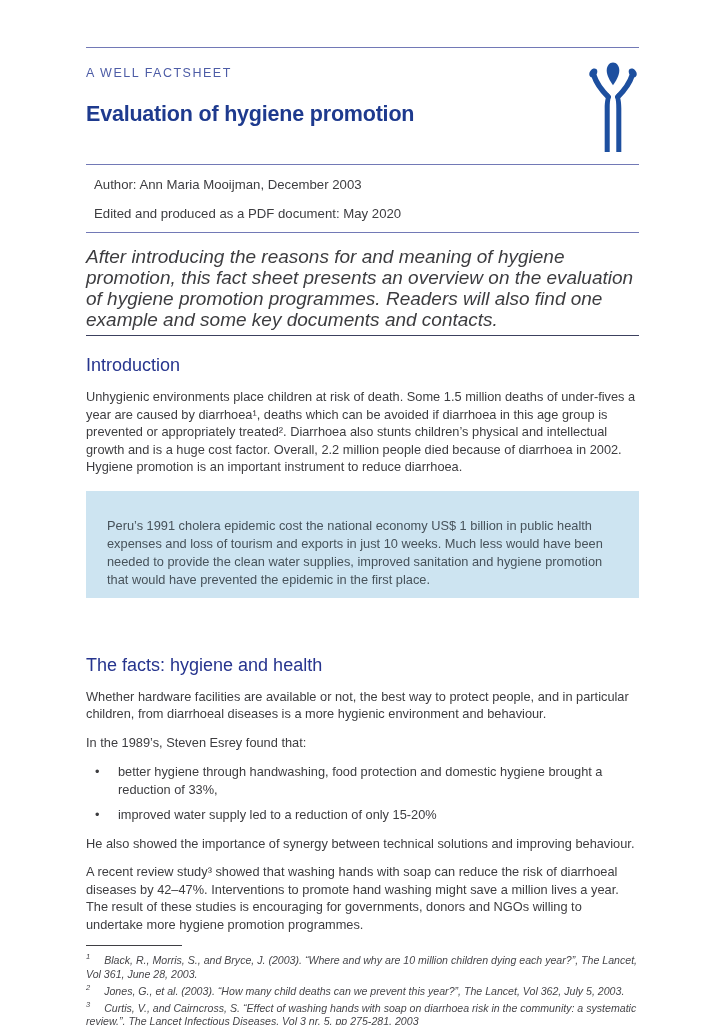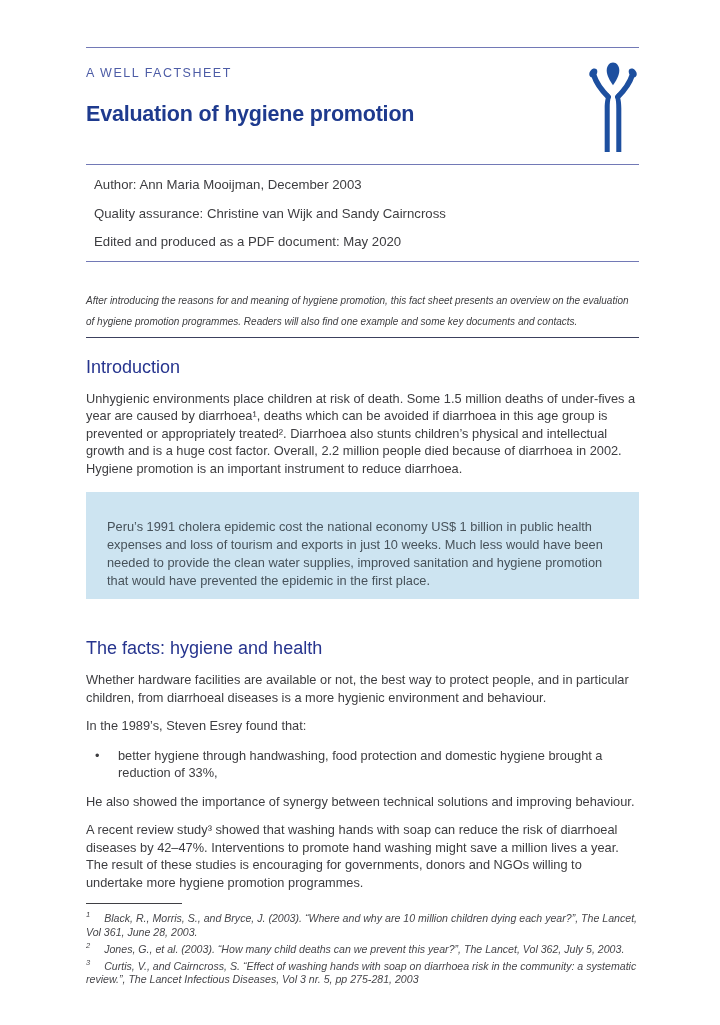--- a/index.html
+++ b/index.html
@@ -24,26 +24,26 @@
     font-weight:400;
   }
   h1.title{
     margin:21px 0 12px 0; font-size:21.5px; line-height:26px; font-weight:700;
     color:var(--title); letter-spacing:-0.2px;
   }
   .logo-box{position:absolute; left:584px; top:56px; width:58px; height:99px;}
   .meta{margin-top:10px; font-size:13.2px; line-height:20.5px;}
   .meta p{margin:8px;}
   .abstract{
-    margin:28px 0 0 0; font-style:italic; font-size:10px; line-height:21px;
+    margin:13px 0 0 0; font-style:italic; font-size:19px; line-height:21px;
   }
   h2.section{
     margin:18px 0 0 0; font-size:18px; line-height:23px; font-weight:400; color:var(--accent);
   }
-  h2.section.facts{margin-top:38px;}
+  h2.section.facts{margin-top:56px;}
   .body-p{margin:11px 0 0 0; font-size:12.8px; line-height:17.5px;}
   .callout{
     margin-top:15px; background:var(--box_bg); color:var(--box_text);
     padding:26px 16px 9px 21px; box-sizing:border-box;
   }
   .callout p{margin:0; font-size:12.8px; line-height:18px;}
   ul.findings{margin:12px 0 0 0; padding:0; list-style:none;}
   ul.findings li{
     position:relative; padding-left:32px; font-size:12.8px; line-height:17.5px;
     margin-bottom:8px;
@@ -83,21 +83,20 @@
 
     <hr class="rule top">
 
     <div class="kicker">A WELL FACTSHEET</div>
     <h1 class="title">Evaluation of hygiene promotion</h1>
 
     <hr class="rule below-title">
 
     <div class="meta">
       <p>Author: Ann Maria Mooijman, December 2003</p>
-      <p>Quality assurance: Christine van Wijk and Sandy Cairncross</p>
       <p>Edited and produced as a PDF document: May 2020</p>
     </div>
 
     <hr class="rule below-meta">
 
     <p class="abstract">After introducing the reasons for and meaning of hygiene promotion, this fact sheet presents an overview on the evaluation of hygiene promotion programmes. Readers will also find one example and some key documents and contacts.</p>
 
     <hr class="rule dark below-abstract">
 
     <h2 class="section">Introduction</h2>
@@ -106,20 +105,21 @@
     <div class="callout">
       <p>Peru’s 1991 cholera epidemic cost the national economy US$ 1 billion in public health expenses and loss of tourism and exports in just 10 weeks. Much less would have been needed to provide the clean water supplies, improved sanitation and hygiene promotion that would have prevented the epidemic in the first place.</p>
     </div>
 
     <h2 class="section facts">The facts: hygiene and health</h2>
     <p class="body-p">Whether hardware facilities are available or not, the best way to protect people, and in particular children, from diarrhoeal diseases is a more hygienic environment and behaviour.</p>
     <p class="body-p">In the 1989’s, Steven Esrey found that:</p>
 
     <ul class="findings">
       <li>better hygiene through handwashing, food protection and domestic hygiene brought a reduction of 33%,</li>
+      <li>improved water supply led to a reduction of only 15-20%</li>
     </ul>
 
     <p class="body-p">He also showed the importance of synergy between technical solutions and improving behaviour.</p>
     <p class="body-p">A recent review study³ showed that washing hands with soap can reduce the risk of diarrhoeal diseases by 42–47%. Interventions to promote hand washing might save a million lives a year. The result of these studies is encouraging for governments, donors and NGOs willing to undertake more hygiene promotion programmes.</p>
 
     <hr class="footnote-rule">
 
     <div class="footnotes">
       <p>
         <sup class="fn-marker">1</sup><span>Black, R., Morris, S., and Bryce, J. (2003). “Where and why are 10 million children dying each year?”, The Lancet, Vol 361, June 28, 2003.</span>

